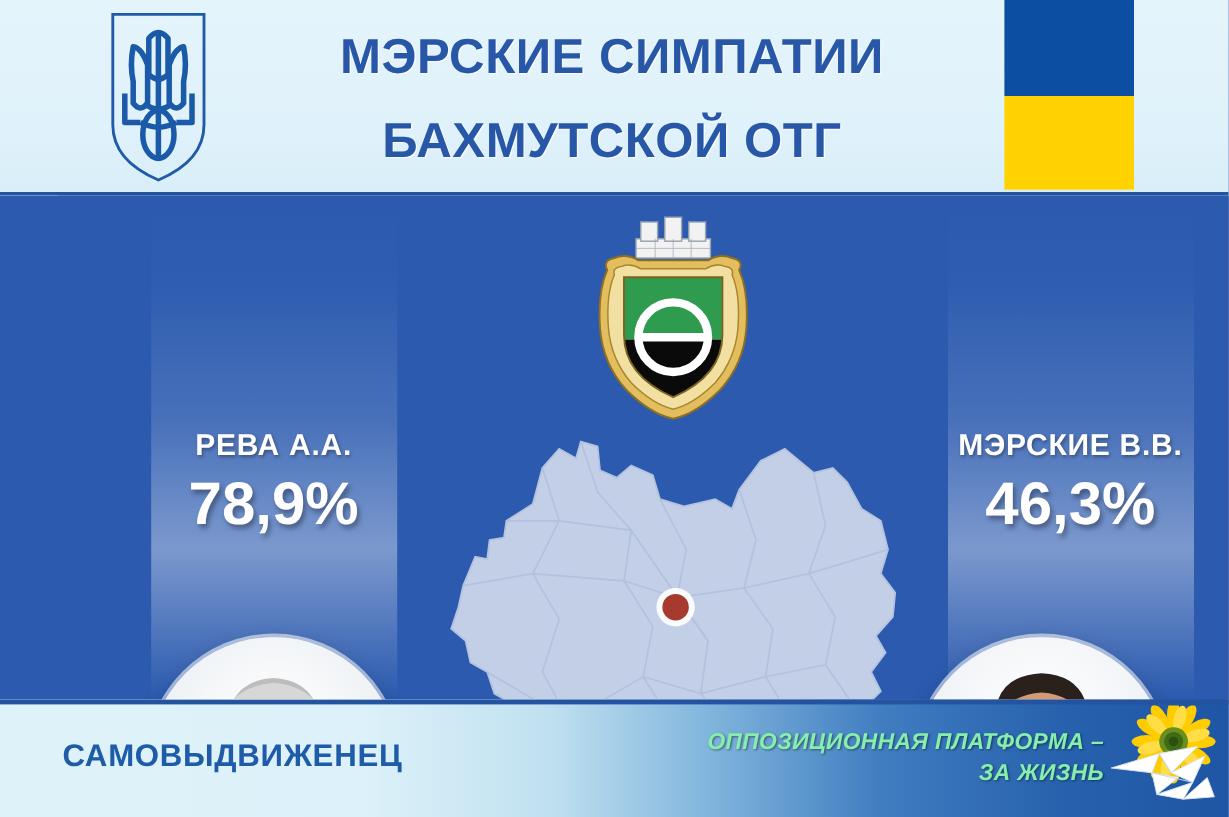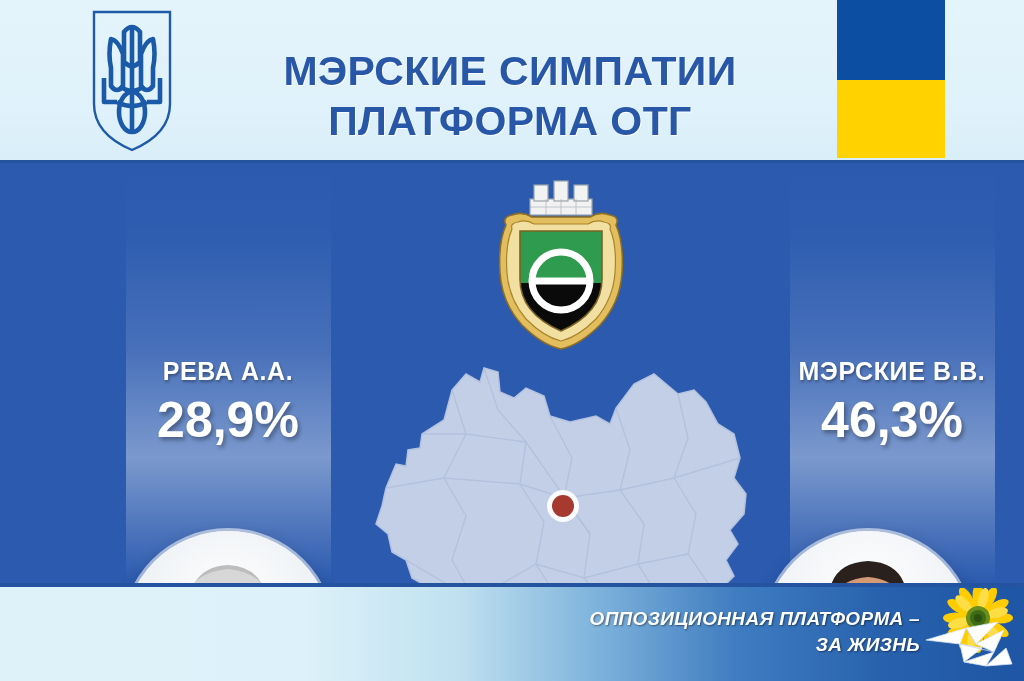--- a/index.html
+++ b/index.html
@@ -18,24 +18,25 @@
   }
   .header-rule{
     position:absolute;left:0;bottom:0;width:1024px;height:3px;
     background:#24549F;
   }
   .tryzub{
     position:absolute;left:84px;top:8px;width:96px;height:146px;
   }
   .title{
     position:absolute;left:200px;top:18px;width:620px;height:128px;
-    display:flex;flex-direction:column;align-items:center;justify-content:flex-end;
+    display:flex;flex-direction:column;align-items:center;justify-content:center;
     color:#2957A8;font-weight:bold;font-size:41px;line-height:1.22;
     letter-spacing:.4px;text-align:center;
     text-shadow:1px 1px 0 rgba(255,255,255,.85);
+    gap:20px;
   }
   .title-line{white-space:nowrap;}
   .flag{
     position:absolute;left:837px;top:0;width:108px;height:158px;
   }
   .flag-blue{position:absolute;left:0;top:0;width:108px;height:80px;background:#0B4EA2;}
   .flag-yellow{position:absolute;left:0;top:80px;width:108px;height:78px;background:#FFD200;}
 
   
   .main{
@@ -104,21 +105,21 @@
   }
   .footer-rule{
     position:absolute;left:0;top:0;width:1024px;height:4px;background:#24549F;
   }
   .self-nominee{
     position:absolute;left:52px;top:614px;
     color:#1E5BA8;font-weight:bold;font-size:26px;letter-spacing:.6px;
   }
   .party{
     position:absolute;left:560px;top:606px;width:360px;text-align:right;
-    color:#ffffff;font-weight:bold;font-style:italic;font-size:19px;
+    color:#86efac;font-weight:bold;font-style:italic;font-size:19px;
     line-height:1.35;letter-spacing:.3px;
     text-shadow:1px 1px 2px rgba(0,0,0,.45);
   }
   .party-logo{position:absolute;left:920px;top:588px;width:102px;height:92px;}
   .party-logo svg{display:block;width:102px;height:92px;}
 </style>
 </head>
 <body>
 
 <div class="poster">
@@ -137,21 +138,21 @@
           <path d="M76 70 L76 94 L63 94"></path>
           <path d="M33 94 Q48 102 63 94"></path>
           <path d="M36 78 Q48 88 60 78"></path>
           <ellipse cx="48" cy="104" rx="13" ry="20"></ellipse>
         </g>
       </svg>
     </div>
 
     <div class="title">
       <span class="title-line">МЭРСКИЕ СИМПАТИИ</span>
-      <span class="title-line">ПЛАТФОРМА ОТГ</span>
+      <span class="title-line">БАХМУТСКОЙ ОТГ</span>
     </div>
 
     <div class="flag">
       <div class="flag-blue"></div>
       <div class="flag-yellow"></div>
     </div>
 
     <div class="header-rule"></div>
   </div>
 
@@ -226,21 +227,21 @@
           <rect x="32" y="110" width="82" height="52" fill="#0A0A0A"></rect>
         </g>
         <path d="M32 58 L114 58 L114 106 Q114 140 73 158 Q32 140 32 106 Z" fill="none" stroke="#7A6321" stroke-width="1.6"></path>
 
         <circle cx="73" cy="108" r="29" fill="none" stroke="#FFFFFF" stroke-width="7"></circle>
         <line x1="46" y1="108" x2="100" y2="108" stroke="#FFFFFF" stroke-width="7"></line>
       </svg>
     </div>
 
     <div class="cand-name" id="nameL">РЕВА А.А.</div>
-    <div class="cand-pct" id="pctL">28,9%</div>
+    <div class="cand-pct" id="pctL">78,9%</div>
     <div class="photo" id="photoL">
       <svg viewBox="0 0 208 208" xmlns="http://www.w3.org/2000/svg">
         <defs>
           <radialGradient id="bgL" cx="50%" cy="35%" r="75%">
             <stop offset="0%" stop-color="#FFFFFF"></stop>
               <stop offset="100%" stop-color="#E3E9EF"></stop>
           </radialGradient>
         </defs>
         <rect width="208" height="208" fill="url(#bgL)"></rect>
         <path d="M0 150 Q40 128 86 138 L86 208 L0 208 Z" fill="#3E3A38"></path>
@@ -297,20 +298,21 @@
         <path d="M90 112 Q104 108 118 112 Q116 122 104 128 Q92 122 90 112 Z" fill="#3A2C22" opacity=".85"></path>
         <path d="M94 118 Q104 122 114 118" stroke="#8E5C44" stroke-width="2.4" fill="none"></path>
       </svg>
     </div>
   </div>
 
   <div class="footer">
     <div class="footer-rule"></div>
   </div>
 
+  <div class="self-nominee">САМОВЫДВИЖЕНЕЦ</div>
 
   <div class="party">
     <div>ОППОЗИЦИОННАЯ ПЛАТФОРМА –</div>
     <div>ЗА ЖИЗНЬ</div>
   </div>
 
   <div class="party-logo">
     <svg viewBox="0 0 102 92" xmlns="http://www.w3.org/2000/svg">
       <g transform="translate(58,30)">
         <g fill="#FFCC00">

